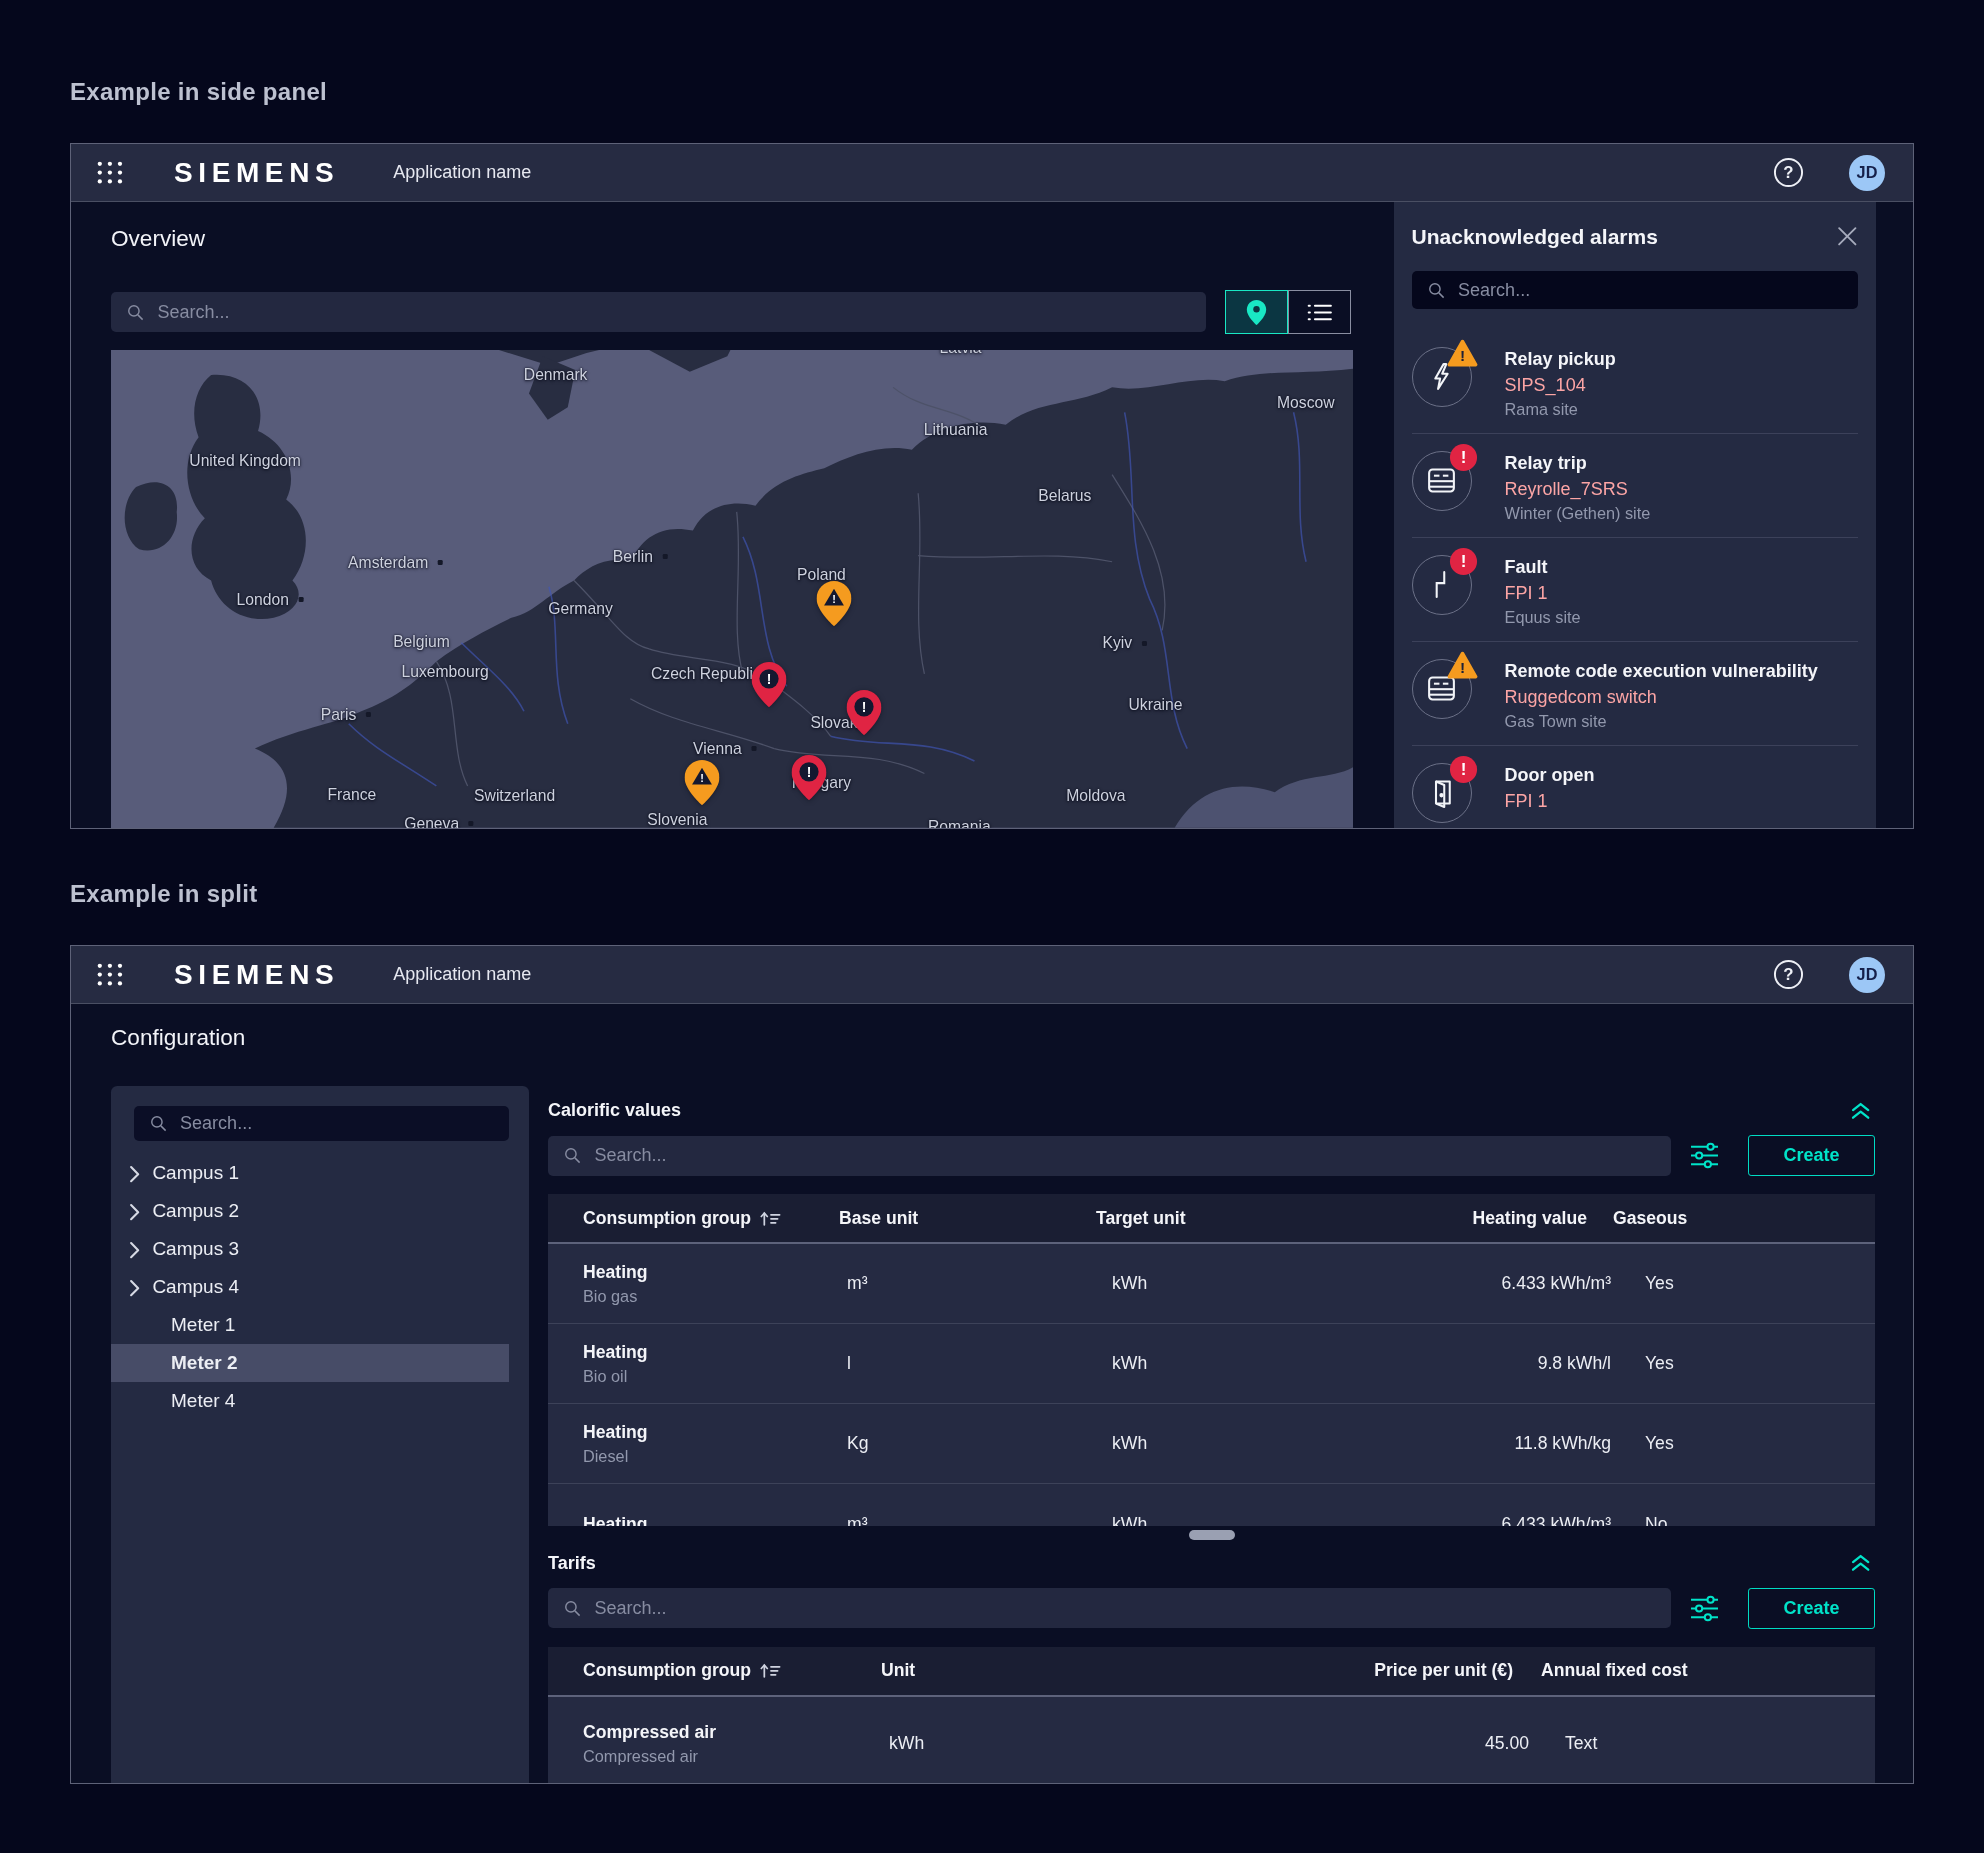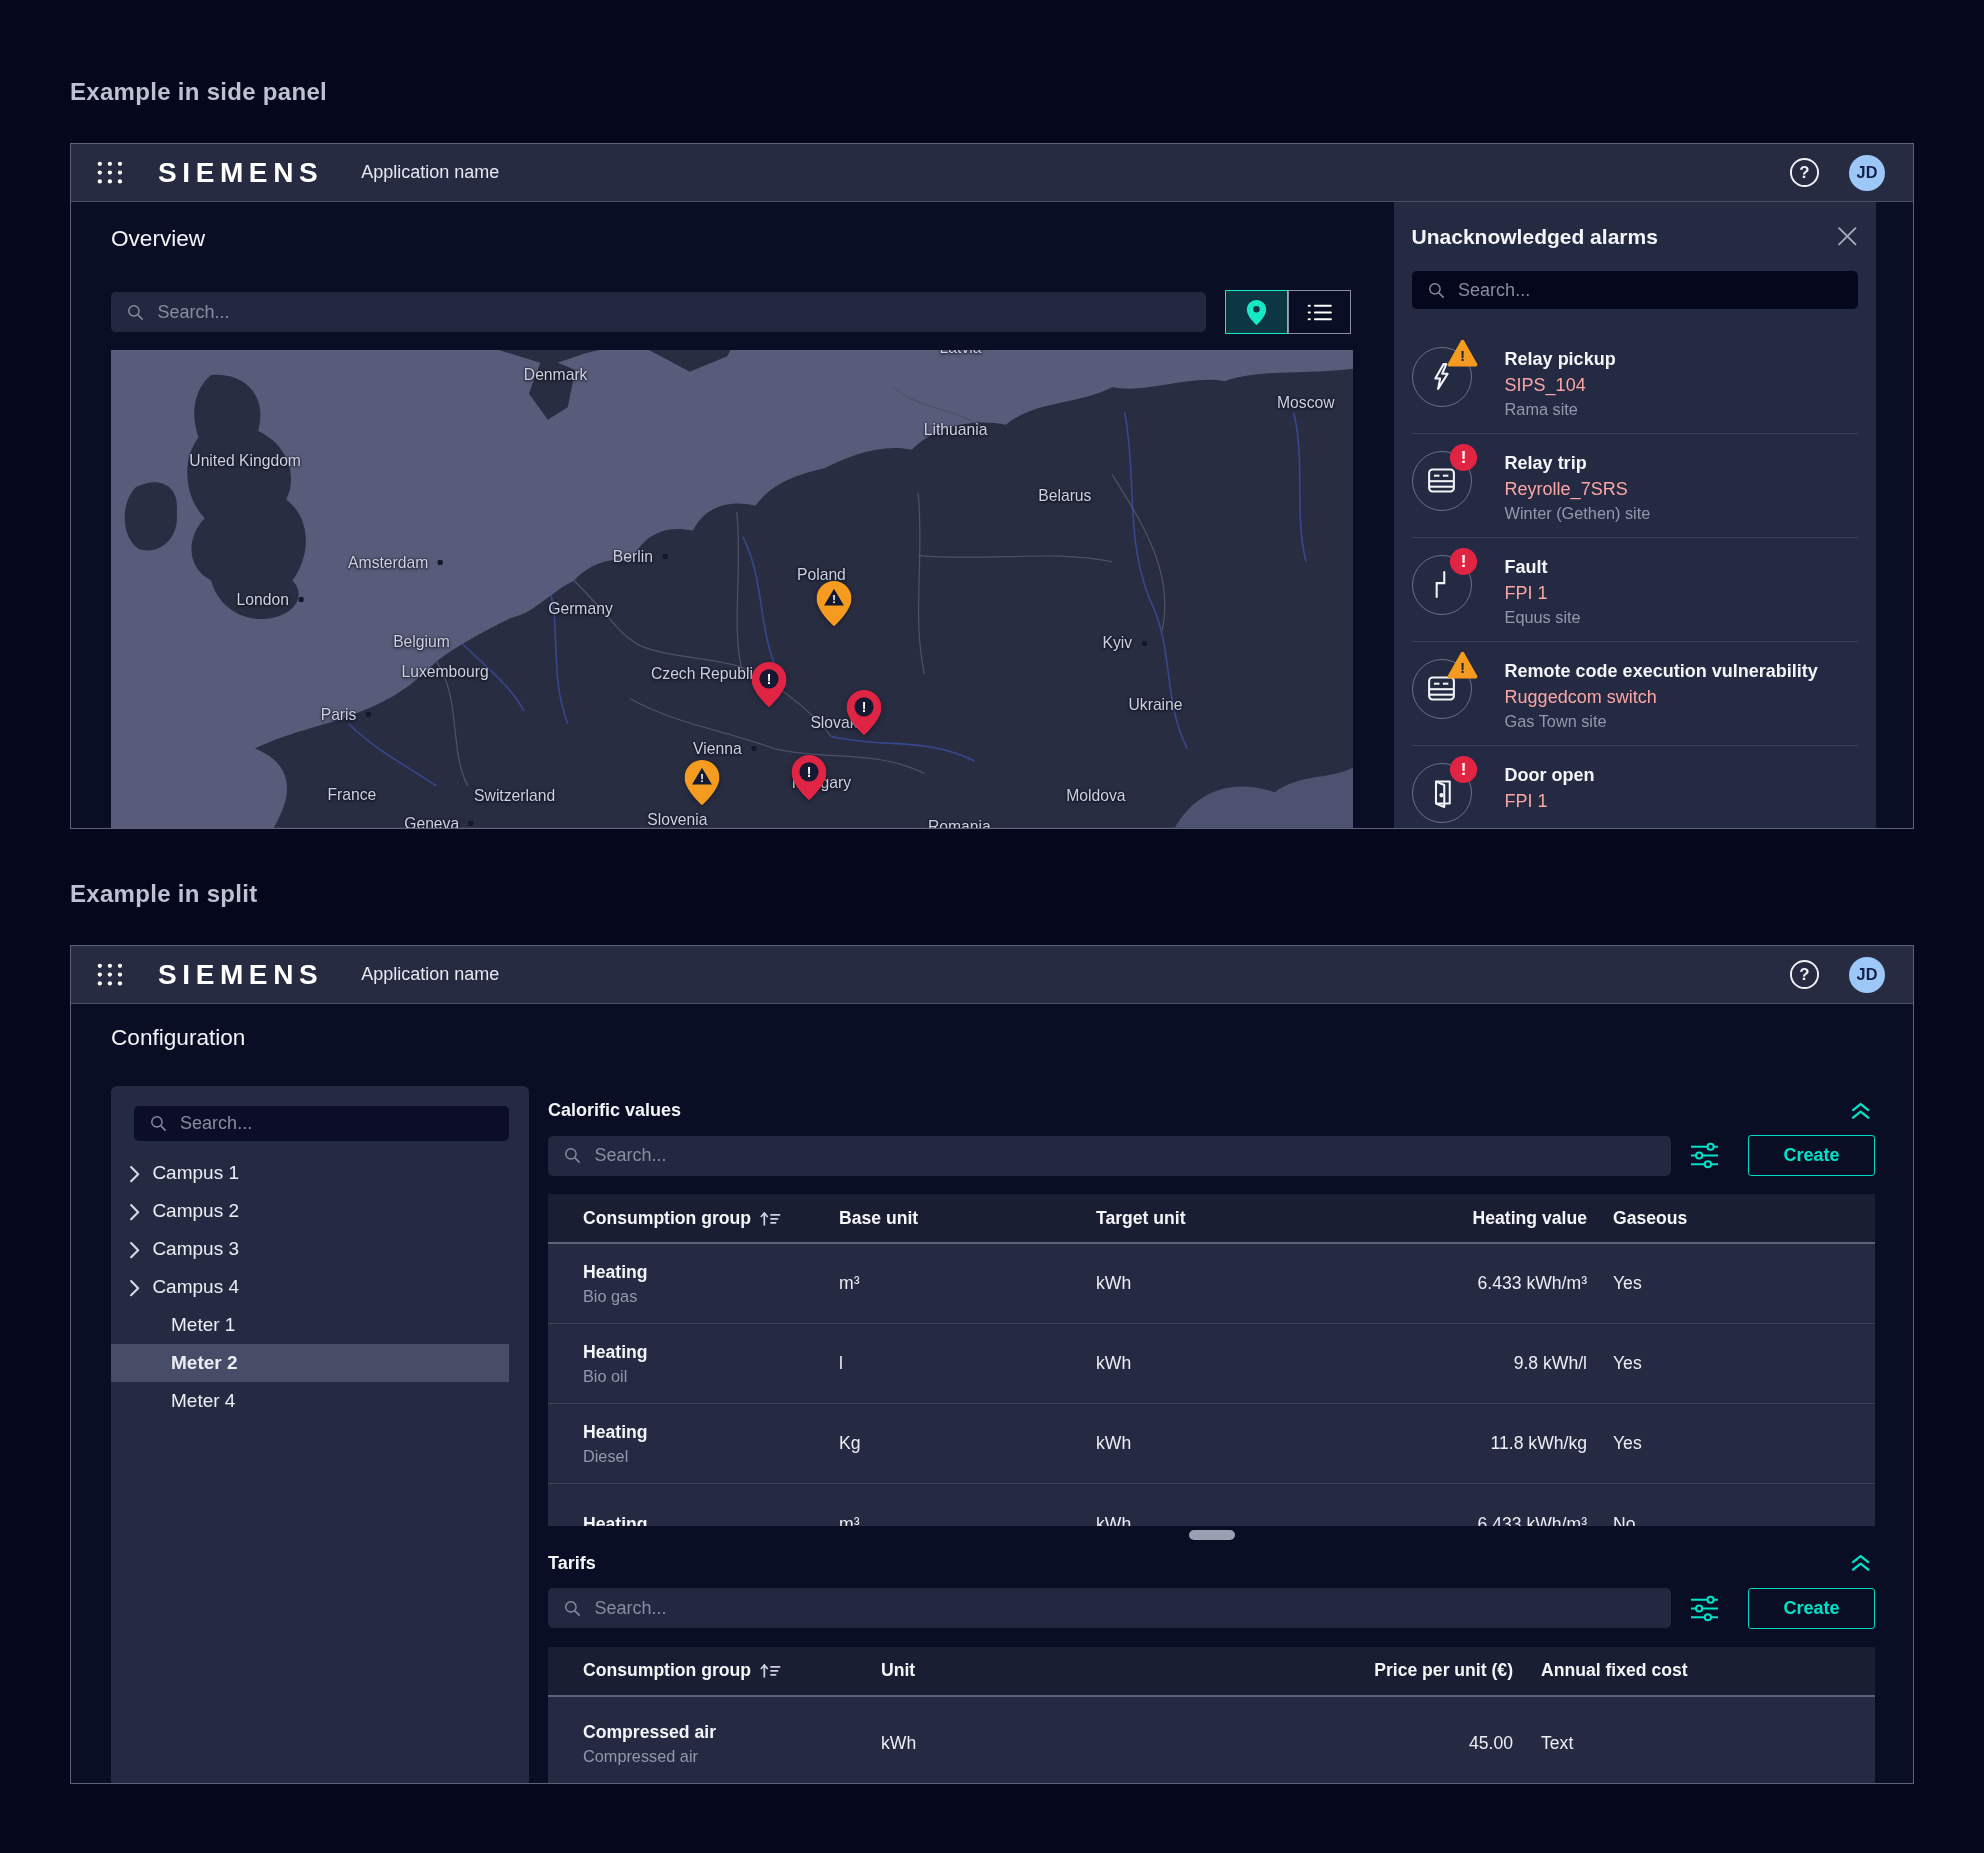--- a/index.html
+++ b/index.html
@@ -9,21 +9,21 @@
 
   .example-heading { position:absolute; left:70px; font-size:24px; font-weight:bold; color:#bdc1d0; letter-spacing:0.3px; }
   #heading1 { top:78px; }
   #heading2 { top:880px; }
 
   .window { position:absolute; left:70px; width:1844px; border:1.3px solid #5e6278; background:#0a0e24; overflow:hidden; display:flex; flex-direction:column; }
   #window1 { top:143px; height:686px; }
   #window2 { top:945px; height:839px; }
 
   
-  .appbar { height:58px; flex:0 0 58px; background:#262b42; border-bottom:1.3px solid #4a4f63; display:flex; align-items:center; padding:0 28px 0 25px; }
+  .appbar { height:58px; flex:0 0 58px; background:#262b42; border-bottom:1.3px solid #4a4f63; display:flex; align-items:center; padding:0 28px 0 25px;gap:16px; }
   .apps-icon { width:29px; height:25px; margin-right:33px; display:flex; align-items:center; cursor:pointer; }
   .brand { font-size:28px; font-weight:bold; letter-spacing:5.6px; color:#ffffff; margin-right:38px; }
   .app-name { font-size:18px; color:#e6e8f0; }
   .appbar-spacer { flex:1; }
   .help-btn { width:31px; height:31px; margin-right:29px; cursor:pointer; }
   .avatar { width:36px; height:36px; border-radius:50%; background:#9cc7f6; color:#15204a; font-size:16.3px; font-weight:bold; display:flex; align-items:center; justify-content:center; cursor:pointer; }
 
   
   .w1-content { flex:1; display:flex; min-height:0; padding:0 37px 0 40px; }
   .w1-main { flex:1; display:flex; flex-direction:column; min-width:0; }
@@ -85,21 +85,21 @@
   .collapse-btn { width:21.3px; height:20px; cursor:pointer; margin-right:3.8px; }
   .toolbar { display:flex; align-items:center; margin-top:14px; }
   .tb-search { flex:1; background:#232840; height:40px; }
   .filter-btn { width:31px; height:31px; margin-left:17.6px; cursor:pointer; flex:0 0 auto; }
   .create-btn { margin-left:28px; width:127px; height:41px; border:1.9px solid #00dcc4; border-radius:3.1px; background:transparent; color:#00e3c9; font-size:18px; font-weight:bold; font-family:inherit; cursor:pointer; flex:0 0 auto; }
 
   .table { margin-top:18px; }
   .t-head { background:#1a1e33; border-bottom:2.5px solid #5d627b; }
   .t-head .cell { font-weight:bold; color:#f4f5f9; }
   .t-body { background:#252a42; }
-  .t-row { border-bottom:1.3px solid #3d4259; cursor:pointer; }
+  .t-row { border-bottom:1.3px solid #3d4259; cursor:pointer;gap:8px; }
   .t-row:last-child { border-bottom:none; }
   .grid-cal { display:grid; grid-template-columns:256px 257px 367px 124px 1fr; padding-left:35px; padding-right:19px; align-items:center; }
   .grid-tar { display:grid; grid-template-columns:298px 351px 281px 1fr; padding-left:35px; padding-right:19px; align-items:center; }
   .t-head.grid-cal, .t-head.grid-tar { height:50px; }
   .cal-clip { height:332px; overflow:hidden; display:flex; flex-direction:column; }
   .cal-clip .t-head { flex:0 0 50px; }
   .t-row.grid-cal { height:80px; }
   .t-row.grid-tar { height:94px; }
   .cell { font-size:17.6px; color:#eceef4; }
   .cell.right { text-align:right; }

